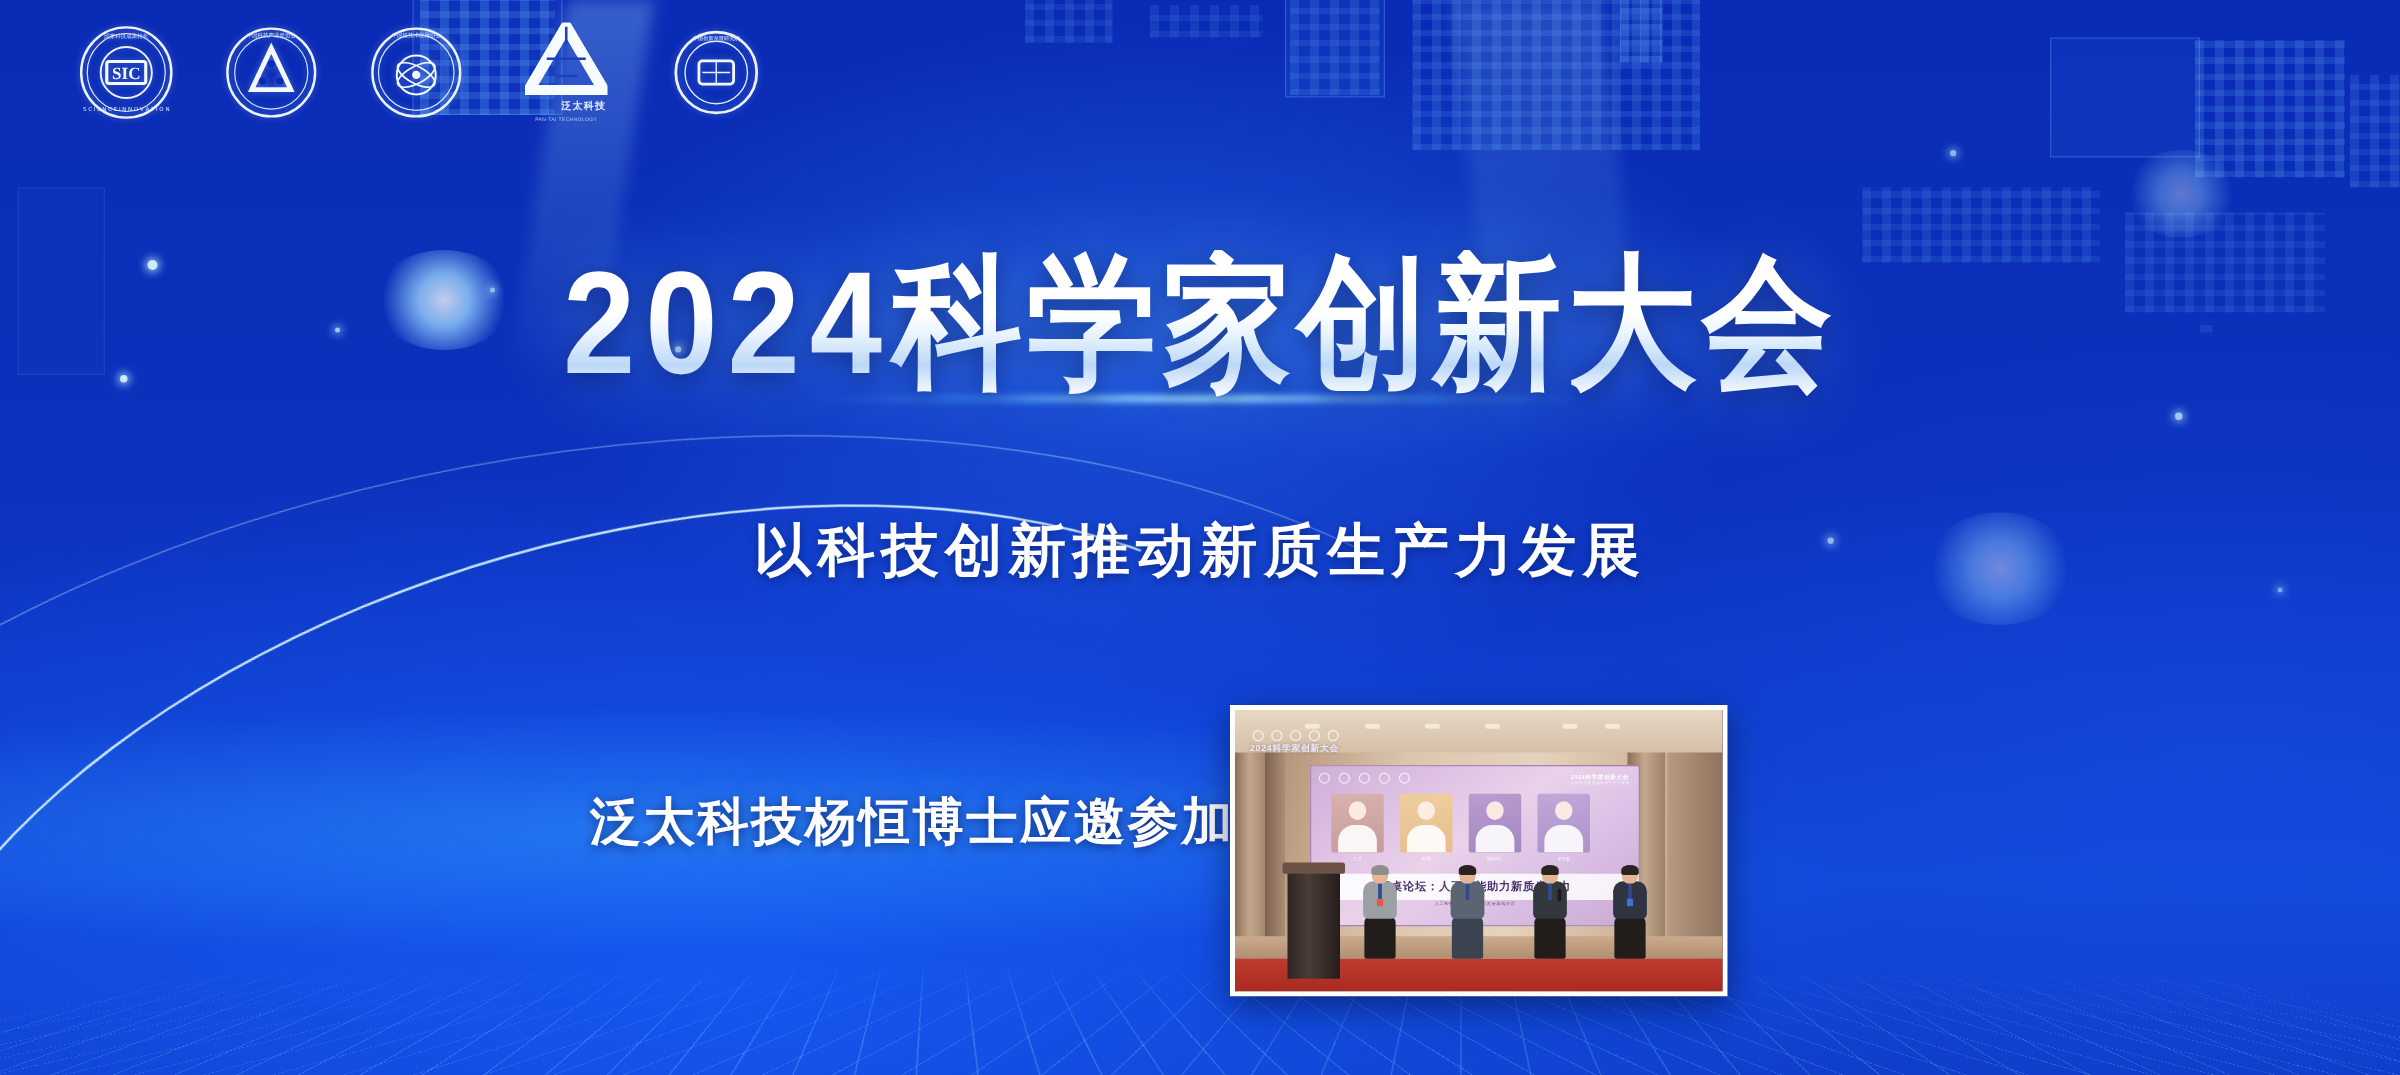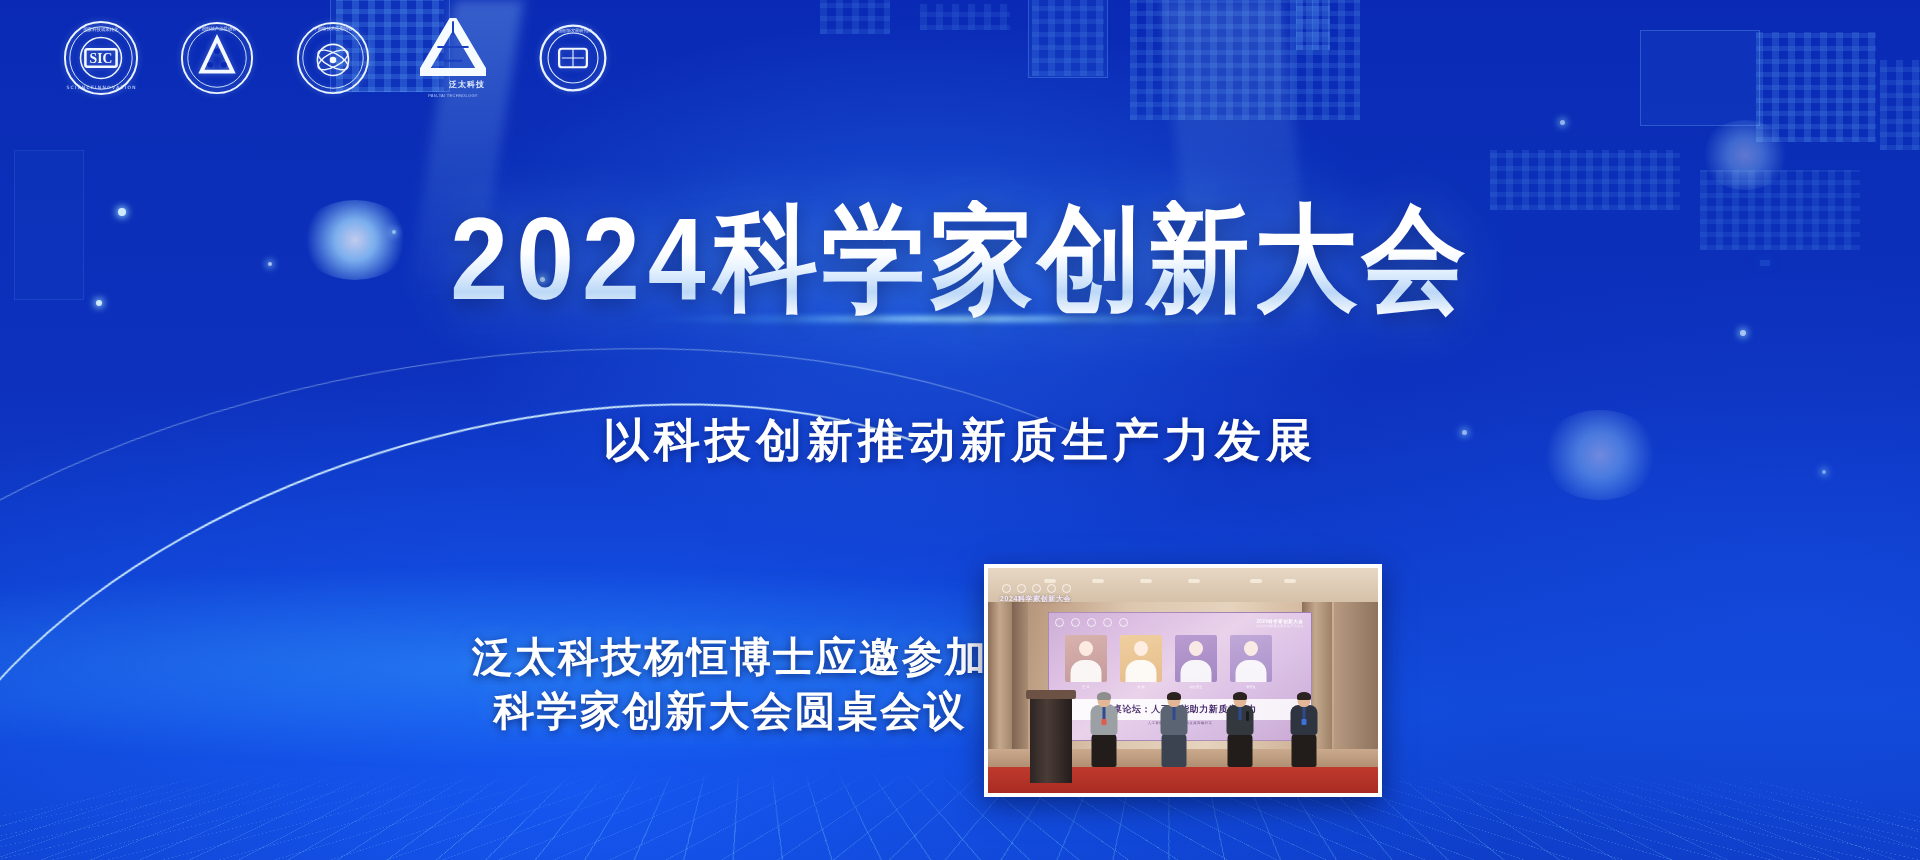--- a/index.html
+++ b/index.html
@@ -290,21 +290,20 @@
 
   <div class="title">
     <span class="num">2024</span><span>科学家创新大会</span>
   </div>
   <div class="title-underglow"></div>
 
   <div class="subtitle">以科技创新推动新质生产力发展</div>
 
   <div class="headline">
     <div>泛太科技杨恒博士应邀参加</div>
-    <div>科学家创新大会圆桌会议</div>
   </div>
 
   <div class="photo">
     <div class="ph ph-wall2"></div>
     <div class="ph ph-col" style="left:0;"></div>
     <div class="ph ph-col" style="left:24px;width:16px;background:linear-gradient(90deg,#7d6352,#ab8d74);"></div>
     <div class="ph ph-col" style="right:46px;width:30px;"></div>
     <div class="ph ph-col" style="right:0;width:44px;background:linear-gradient(90deg,#b79a80,#8e735e);"></div>
     <div class="ph ph-ceil">
       <div class="ceil-light" style="left:56px;"></div>

